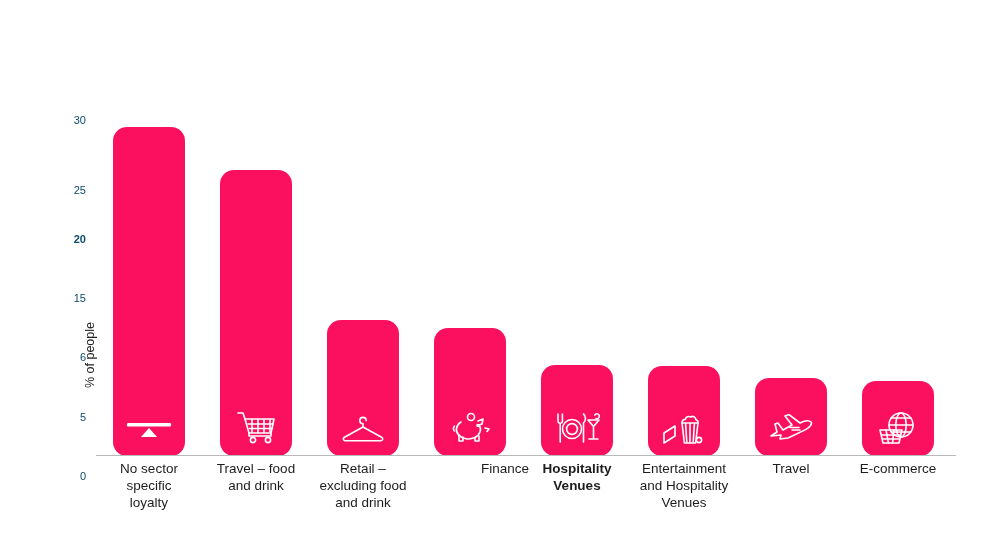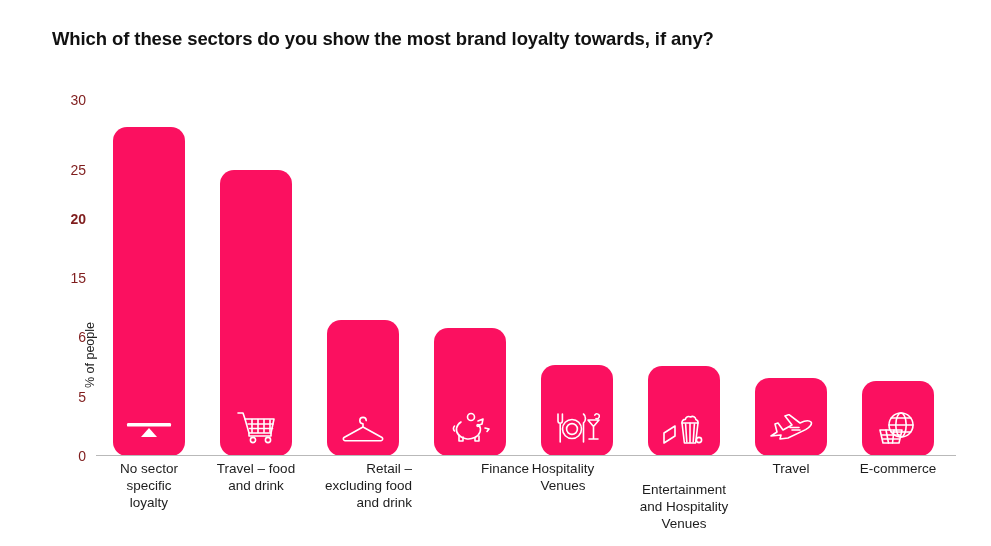--- a/index.html
+++ b/index.html
@@ -62,25 +62,26 @@
     color: #222222;
     transform: rotate(-90deg);
     transform-origin: center center;
     white-space: nowrap;
   }
 
   .y-tick {
     position: absolute;
     right: 100%;
     margin-right: 10px;
-    font-size: 14px;
-    color: #7f1d1d;
+    font-size: 11px;
+    color: #0c4a6e;
     line-height: 1;
     transform: translateY(-50%);
     white-space: nowrap;
+    margin-top: 20px;
   }
 
   
   .bars-layer {
     position: absolute;
     inset: 0;
   }
 
   .bar-group {
     position: absolute;
@@ -128,21 +129,20 @@
     font-size: 13.5px;
     line-height: 17px;
     color: #1d1d1d;
   }
 </style>
 </head>
 <body>
 
 <div id="chart-root">
 
-  <div class="chart-title">Which of these sectors do you show the most brand loyalty towards, if any?</div>
 
   <div class="plot-area">
 
     <div class="y-axis-title">% of people</div>
 
     <div id="y-ticks">
         <div class="y-tick" style="top: 0px;">30</div>
         <div class="y-tick" style="top: 70px;">25</div>
         <div class="y-tick" style="top: 118.667px; font-weight: bold;">20</div>
         <div class="y-tick" style="top: 178px;">15</div>
@@ -259,33 +259,33 @@
   <div class="x-labels" id="x-labels">
       <div class="x-label" style="left: -6px;">
         <div>No sector</div>
         <div>specific</div>
         <div>loyalty</div>
       </div>
       <div class="x-label" style="left: 101px;">
         <div>Travel – food</div>
         <div>and drink</div>
       </div>
-      <div class="x-label" style="left: 198px; text-align: right;">
+      <div class="x-label" style="left: 208px;">
         <div>Retail –</div>
         <div>excluding food</div>
         <div>and drink</div>
       </div>
       <div class="x-label" style="left: 315px; text-align: right;">
         <div>Finance</div>
       </div>
-      <div class="x-label" style="left: 408px;">
+      <div class="x-label" style="left: 422px; font-weight: bold;">
         <div>Hospitality</div>
         <div>Venues</div>
       </div>
-      <div class="x-label" style="left: 529px; margin-top: 21px;">
+      <div class="x-label" style="left: 529px;">
         <div>Entertainment</div>
         <div>and Hospitality</div>
         <div>Venues</div>
       </div>
       <div class="x-label" style="left: 636px;">
         <div>Travel</div>
       </div>
       <div class="x-label" style="left: 743px;">
         <div>E-commerce</div>
       </div>

